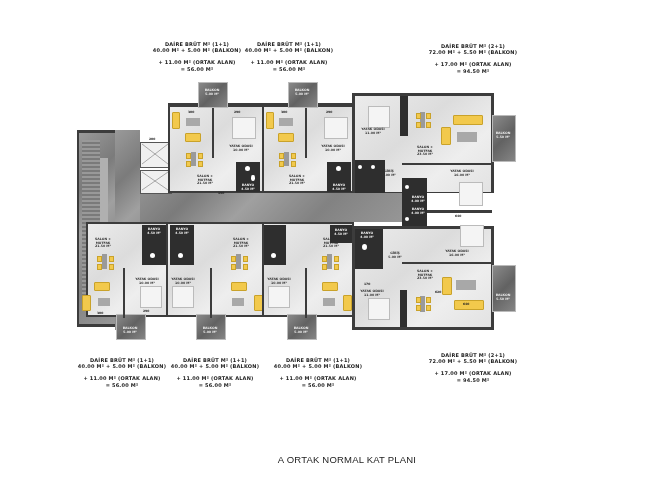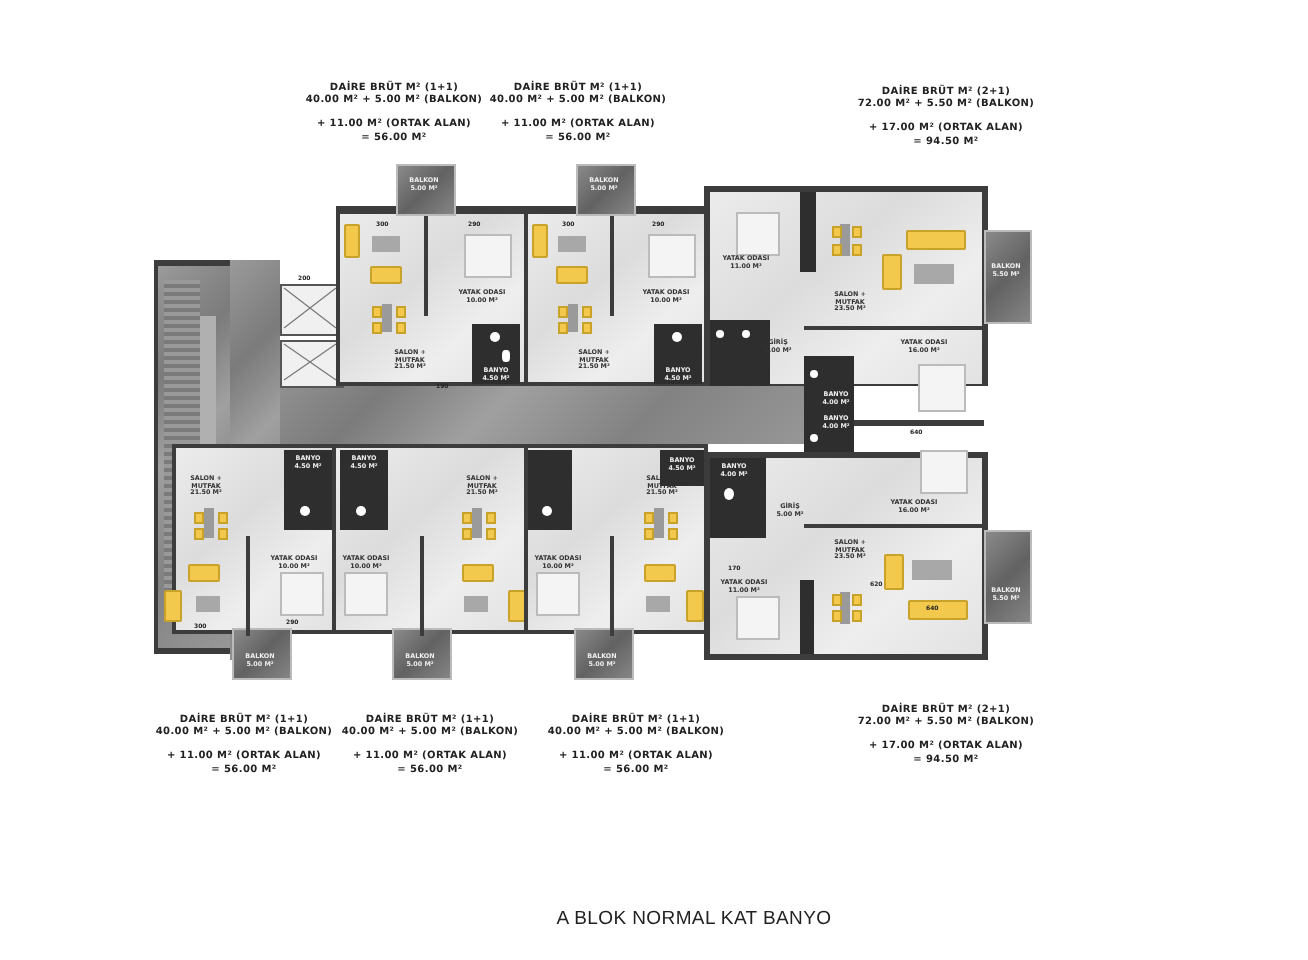--- a/index.html
+++ b/index.html
@@ -302,13 +302,13 @@
   <div class="abs chair" style="left:416px;top:305px;width:3px;height:4px;"></div>
   <div class="abs chair" style="left:426px;top:305px;width:3px;height:4px;"></div>
   <div class="abs bath" style="left:400px;top:290px;width:7px;height:37px;"></div>
   <div class="abs bed" style="left:368px;top:298px;width:20px;height:20px;"></div>
   <div class="lbl" style="left:355px;top:290px;width:34px;">YATAK ODASI
 11.00 M²</div>
   <span class="dim" style="left:364px;top:282px;">170</span>
   <span class="dim" style="left:435px;top:290px;">620</span>
 </div>
 
-<div class="title"><span>A  BLOK NORMAL KAT BANYO</span></div>
+<div class="title"><span>A  ORTAK NORMAL KAT PLANI</span></div>
 
 </body></html>

